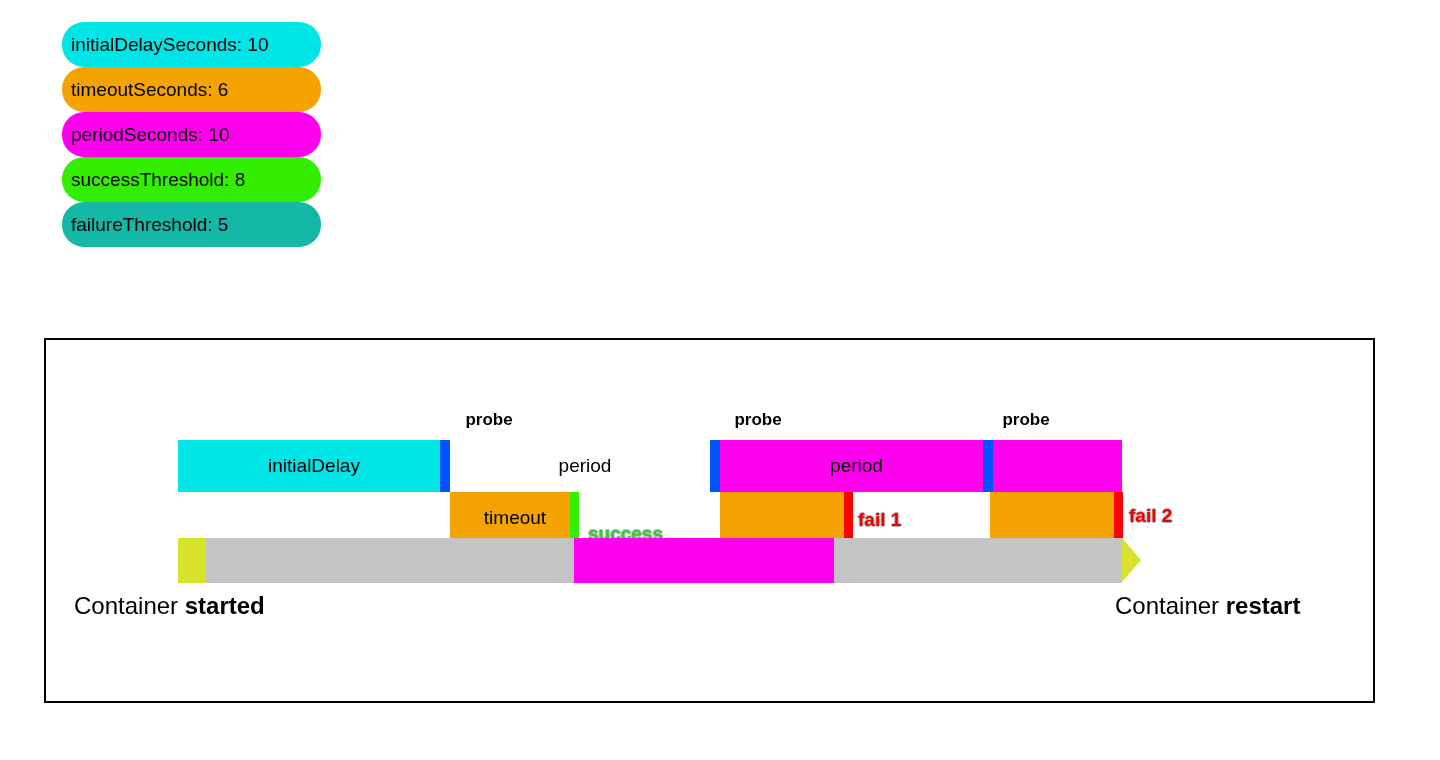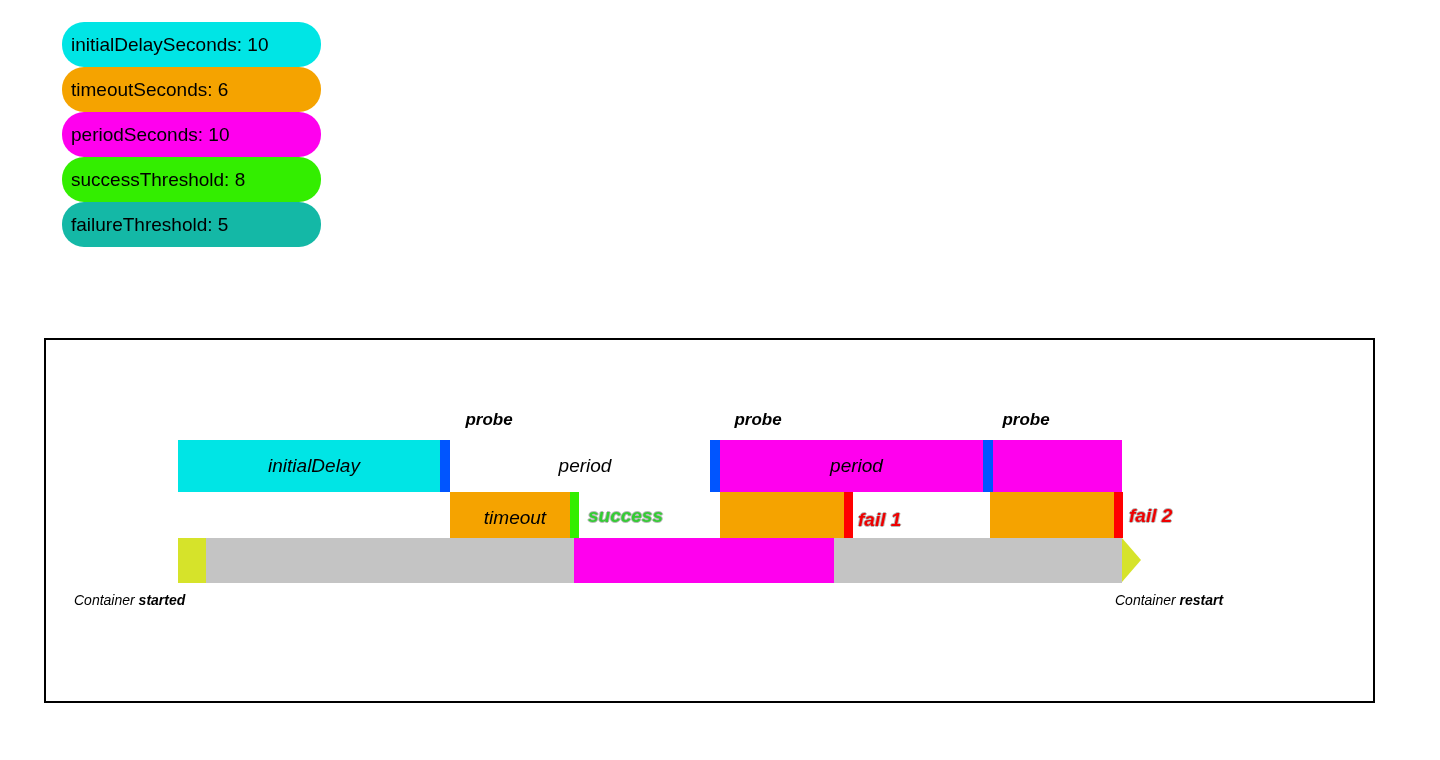--- a/index.html
+++ b/index.html
@@ -44,21 +44,20 @@
     border: 2px solid #000000;
     box-sizing: border-box;
     background: #ffffff;
   }
   #diagram-canvas {
     position: absolute;
     left: 0;
     top: 0;
     width: 100%;
     height: 100%;
-    font-style: italic;
   }
 
   
   .abs { position: absolute; }
 
   .bar {
     box-sizing: border-box;
     white-space: nowrap;
   }
   .bar-label {
@@ -99,21 +98,21 @@
   }
   .status-fail {
     color: #ee0000;
     text-shadow:
        1px 0 0 #b8b8b8, -1px 0 0 #b8b8b8,
        0 1px 0 #b8b8b8, 0 -1px 0 #b8b8b8;
   }
 
   .endpoint-label {
     position: absolute;
-    font-size: 14px;
+    font-size: 24px;
     white-space: nowrap;
     color: #000000;
   }
   .endpoint-label b { font-weight: bold; }
 
   .arrow-head {
     position: absolute;
     width: 0;
     height: 0;
   }
@@ -169,21 +168,21 @@
       <span class="bar-label">timeout</span>
     </div>
     <div class="abs tick" style="left:524px; top:152px; width:9px; height:46px; background:#33ee00;"></div>
 
     <div class="abs bar" style="left:674px; top:152px; width:124px; height:46px; background:#f5a300;"></div>
     <div class="abs tick" style="left:798px; top:152px; width:9px; height:46px; background:#ff0000;"></div>
 
     <div class="abs bar" style="left:944px; top:152px; width:124px; height:46px; background:#f5a300;"></div>
     <div class="abs tick" style="left:1068px; top:152px; width:9px; height:46px; background:#ff0000;"></div>
 
-    <div class="status-label status-success" style="left:542px; top:165px;">success</div>
+    <div class="status-label status-success" style="left:542px; top:183px;">success</div>
     <div class="status-label status-fail" style="left:812px; top:169px;">fail 1</div>
     <div class="status-label status-fail" style="left:1083px; top:165px;">fail 2</div>
 
     <div class="abs" style="left:132px; top:198px; width:28px; height:45px; background:#d6e32a;"></div>
     <div class="abs" style="left:160px; top:198px; width:368px; height:45px; background:#c4c4c4;"></div>
     <div class="abs" style="left:528px; top:198px; width:260px; height:45px; background:#ff00ee;"></div>
     <div class="abs" style="left:788px; top:198px; width:288px; height:45px; background:#c4c4c4;"></div>
     <div class="arrow-head" style="left:1076px; top:198px;
                 border-top:22.5px solid transparent;
                 border-bottom:22.5px solid transparent;

